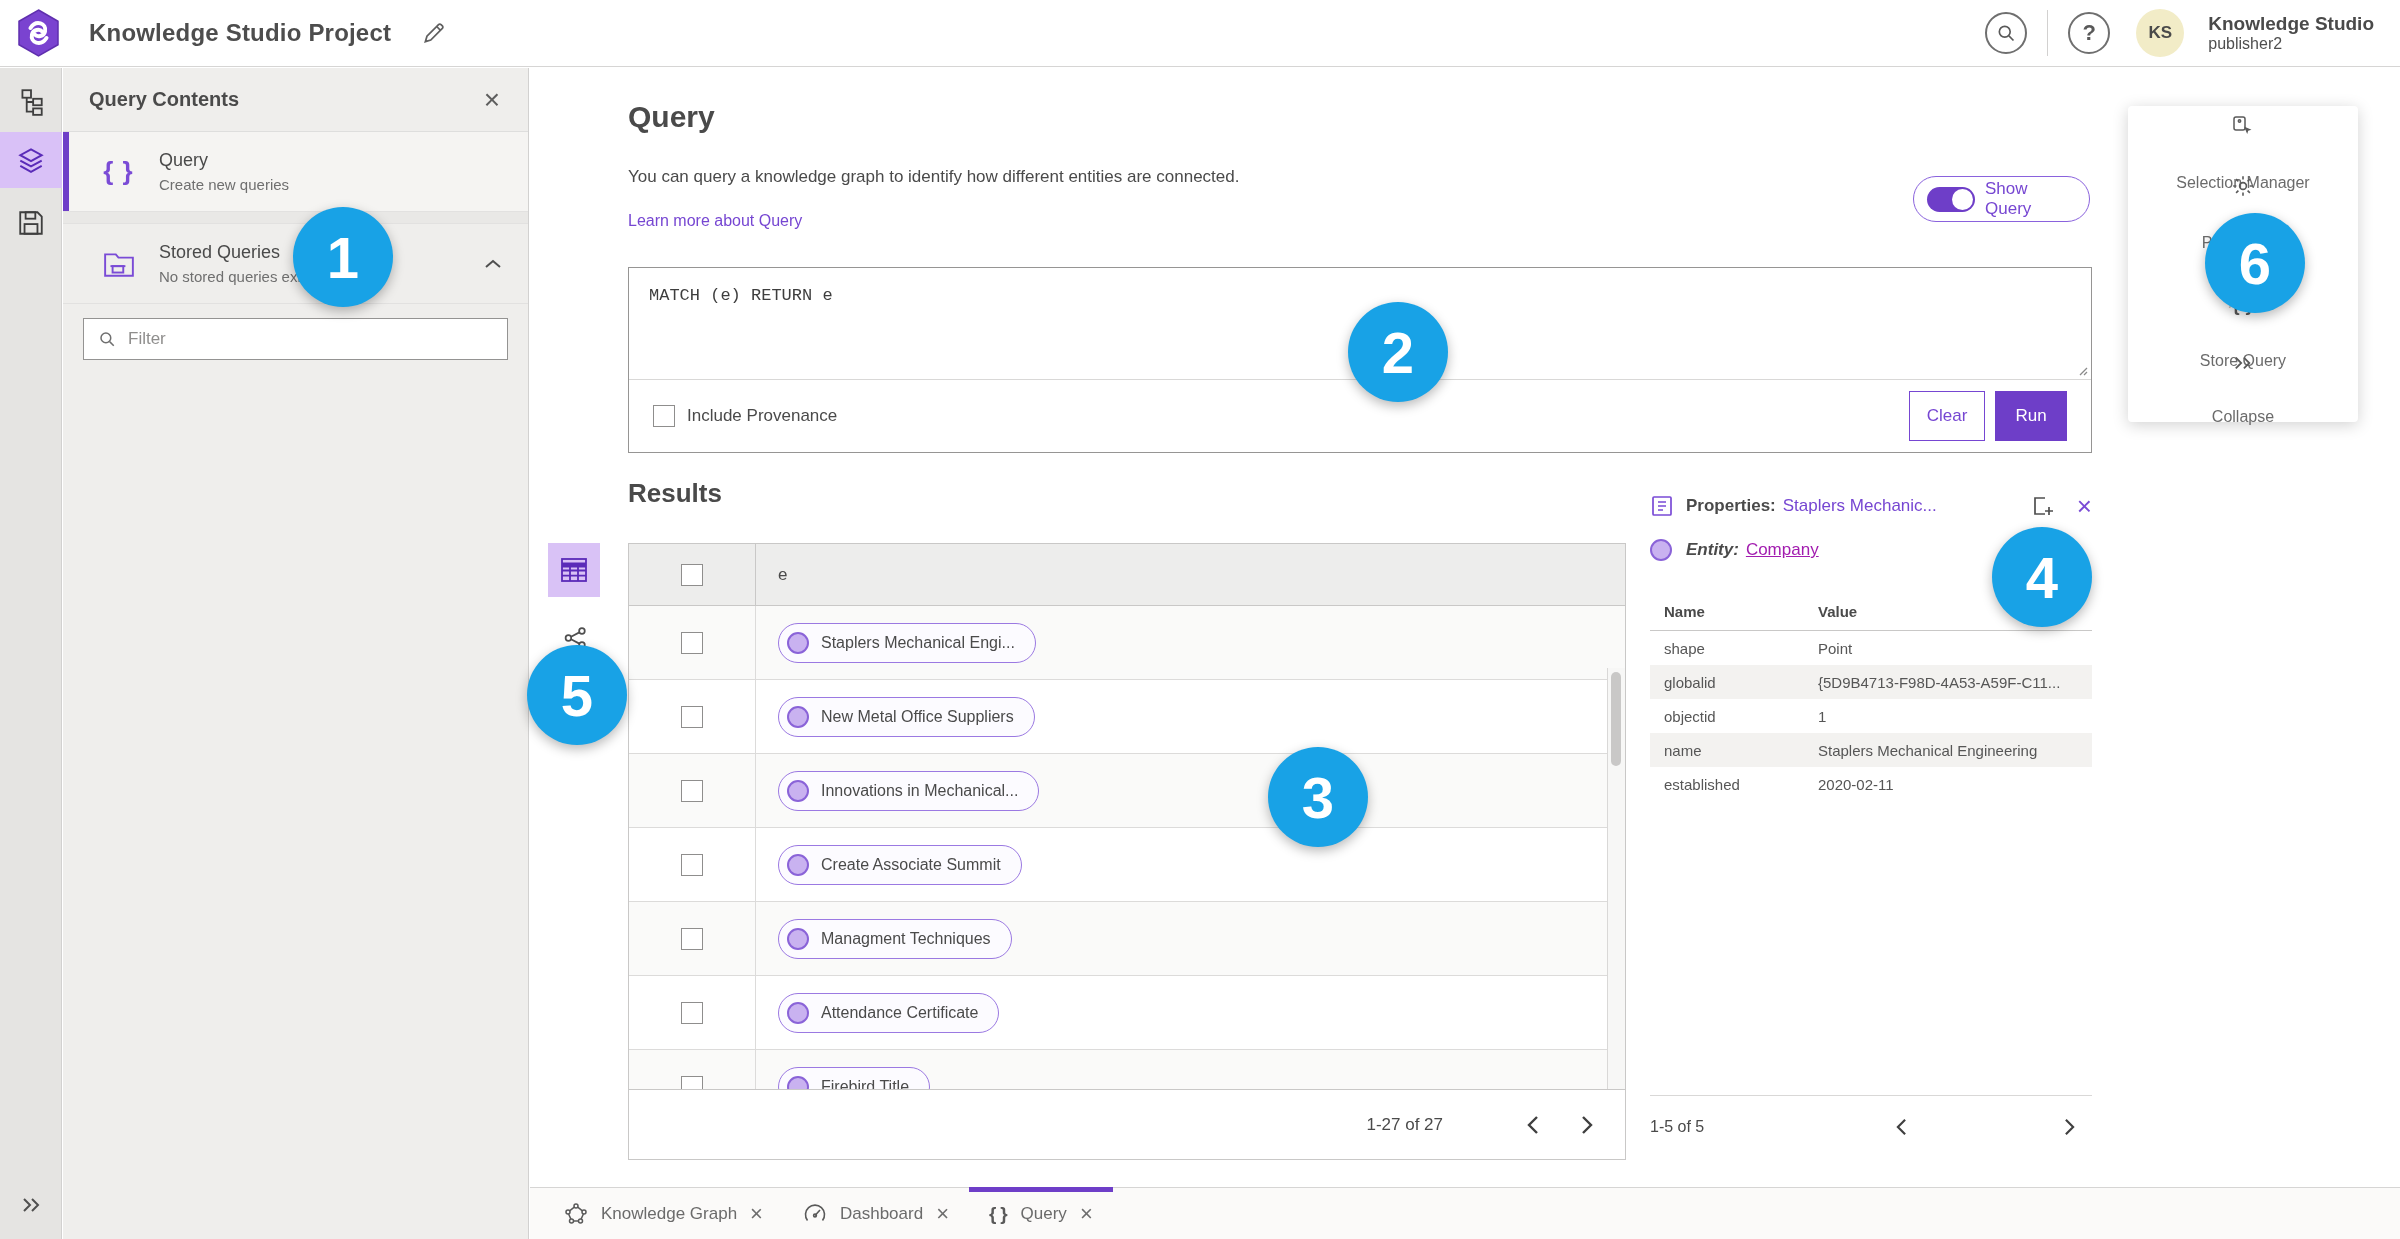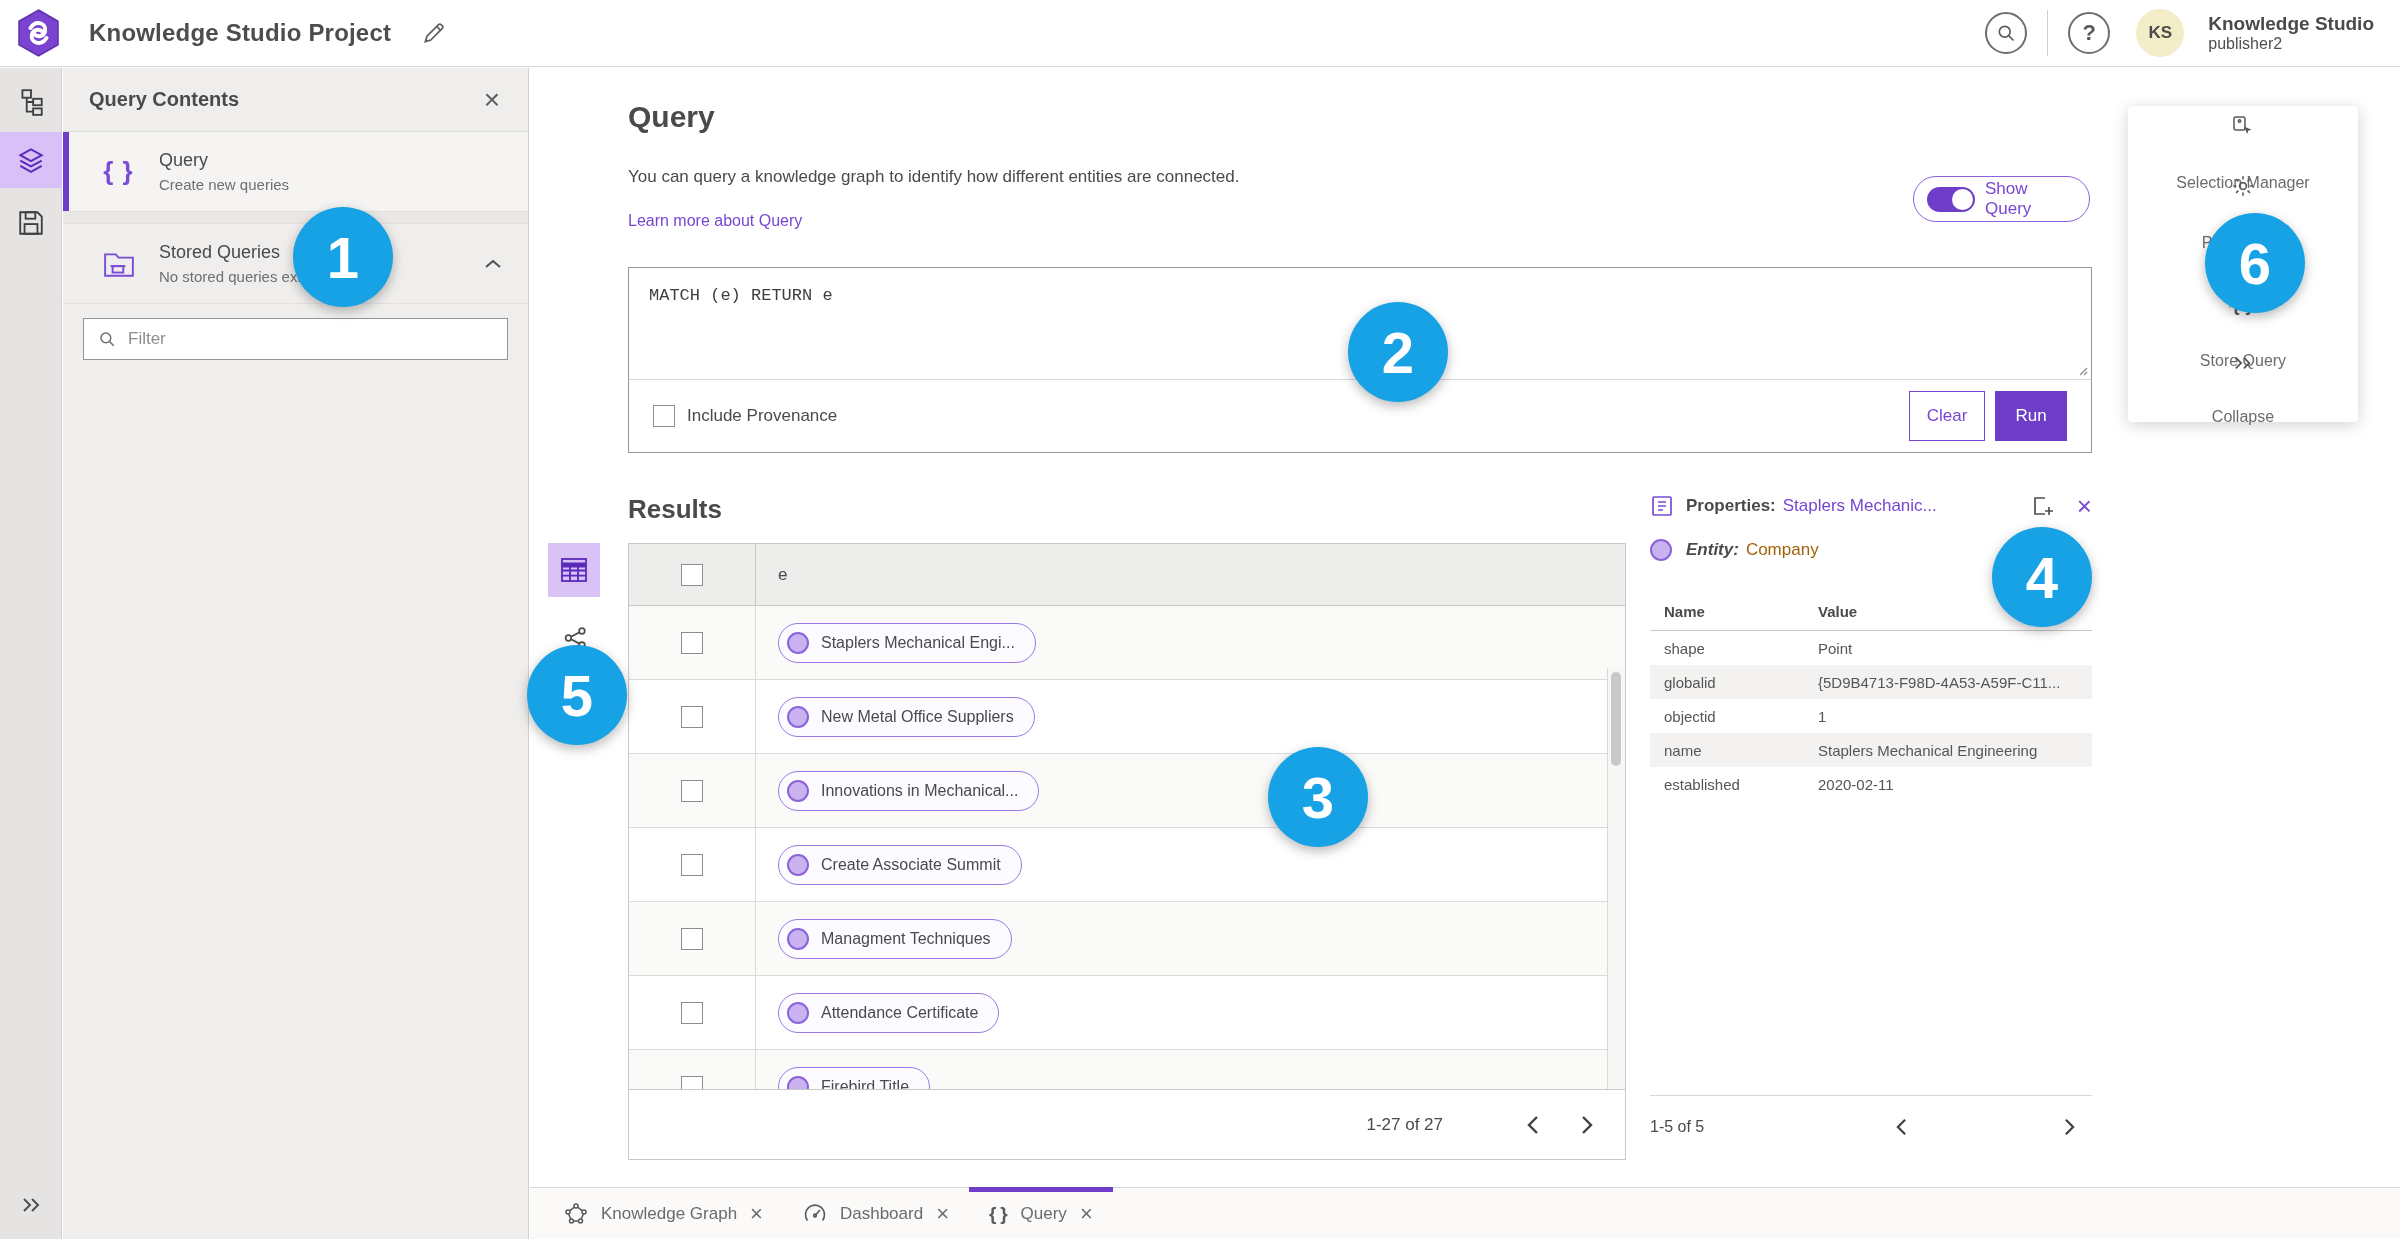--- a/index.html
+++ b/index.html
@@ -64,21 +64,21 @@
   .query-text { height:111px; padding:18px 20px; font-family:"Liberation Mono", monospace; font-size:17px; color:#3e3e3e; position:relative; }
   .resize-grip { position:absolute; right:3px; bottom:3px; color:#8a8a8a; }
   .query-actions { border-top:1px solid #d9d8d7; height:73px; display:flex; align-items:center; padding:0 24px; }
   .checkbox { appearance:none; -webkit-appearance:none; width:22px; height:22px; border:1px solid #8f8e8d; background:#fff; cursor:pointer; flex:0 0 auto; }
   .prov-label { font-size:17px; color:#4a4a4a; margin-left:12px; }
   .btn { height:50px; font-size:17px; display:flex; align-items:center; justify-content:center; cursor:pointer; font-family:"Liberation Sans",sans-serif; }
   .btn-clear { width:76px; border:1px solid #7646d2; color:#7646d2; background:#fff; margin-left:auto; }
   .btn-run { width:72px; border:1px solid #6e3ec8; background:#6e3ec8; color:#fff; margin-left:10px; }
 
   
-  .r-title { position:absolute; left:628px; top:478px; font-size:26px; font-weight:bold; color:#4a4a4a;margin-top:16px; }
+  .r-title { position:absolute; left:628px; top:478px; font-size:26px; font-weight:bold; color:#4a4a4a; }
   .view-table-btn { position:absolute; left:548px; top:543px; width:52px; height:54px; background:#d9c2f6; color:#5a2bb8;
                     display:flex; align-items:center; justify-content:center; cursor:pointer; }
   .view-link-btn { position:absolute; left:556px; top:618px; width:40px; height:40px; color:#4f4f4f;
                    display:flex; align-items:center; justify-content:center; cursor:pointer; }
 
   .results-card { position:absolute; left:628px; top:543px; width:998px; height:617px; border:1px solid #c9c8c7; background:#fff; }
   .tbl-header { height:62px; background:#ededec; border-bottom:1px solid #c9c8c7; display:flex; }
   .col-check { width:127px; border-right:1px solid #c9c8c7; display:flex; align-items:center; justify-content:center; flex:0 0 auto; }
   .col-e { flex:1; display:flex; align-items:center; padding-left:22px; font-size:17px; color:#4a4a4a; }
   .tbl-body { position:relative; height:484px; overflow:hidden; }
@@ -101,21 +101,21 @@
   .props-header { display:flex; align-items:center; }
   .props-doc-ic { color:#7a4bd6; margin-right:12px; display:flex; }
   .props-label { font-size:17px; font-weight:bold; color:#4a4a4a; }
   .props-link { font-size:17px; color:#7646d2; margin-left:7px; cursor:pointer; }
   .props-actions { margin-left:auto; display:flex; align-items:center; gap:22px; }
   .props-add { color:#4f4f4f; display:flex; cursor:pointer; }
   .props-close { font-size:26px; color:#7a4bd6; line-height:1; cursor:pointer; }
   .entity-row { display:flex; align-items:center; margin-top:20px; }
   .entity-dot { width:22px; height:22px; border-radius:50%; background:#c9b2f0; border:2px solid #8a63d8; margin-right:14px; }
   .entity-label { font-size:17px; font-weight:bold; color:#4a4a4a;font-style:italic; }
-  .entity-value { font-size:17px; color:#a16207; margin-left:7px; }
+  .entity-value { font-size:17px; color:#a21caf; margin-left:7px;text-decoration:underline; }
   .props-table { margin-top:36px; font-size:15px; }
   .pt-hrow { display:flex; padding:6px 0 10px 0; border-bottom:1px solid #c9c8c7; font-weight:bold; color:#4a4a4a; }
   .pt-name { width:168px; padding-left:14px; flex:0 0 auto; }
   .pt-value { flex:1; padding-right:6px; white-space:nowrap; overflow:hidden; }
   .pt-row { display:flex; align-items:center; height:34px; color:#565656; }
   .pt-row.stripe { background:#f3f2f0; }
   .props-footer { position:absolute; left:1650px; top:1095px; width:442px; border-top:1px solid #d9d8d7; height:62px;
                   display:flex; align-items:center; justify-content:space-between; padding-right:4px; }
   .props-footer .pg-label { margin-right:46px; font-size:16px; }
 

